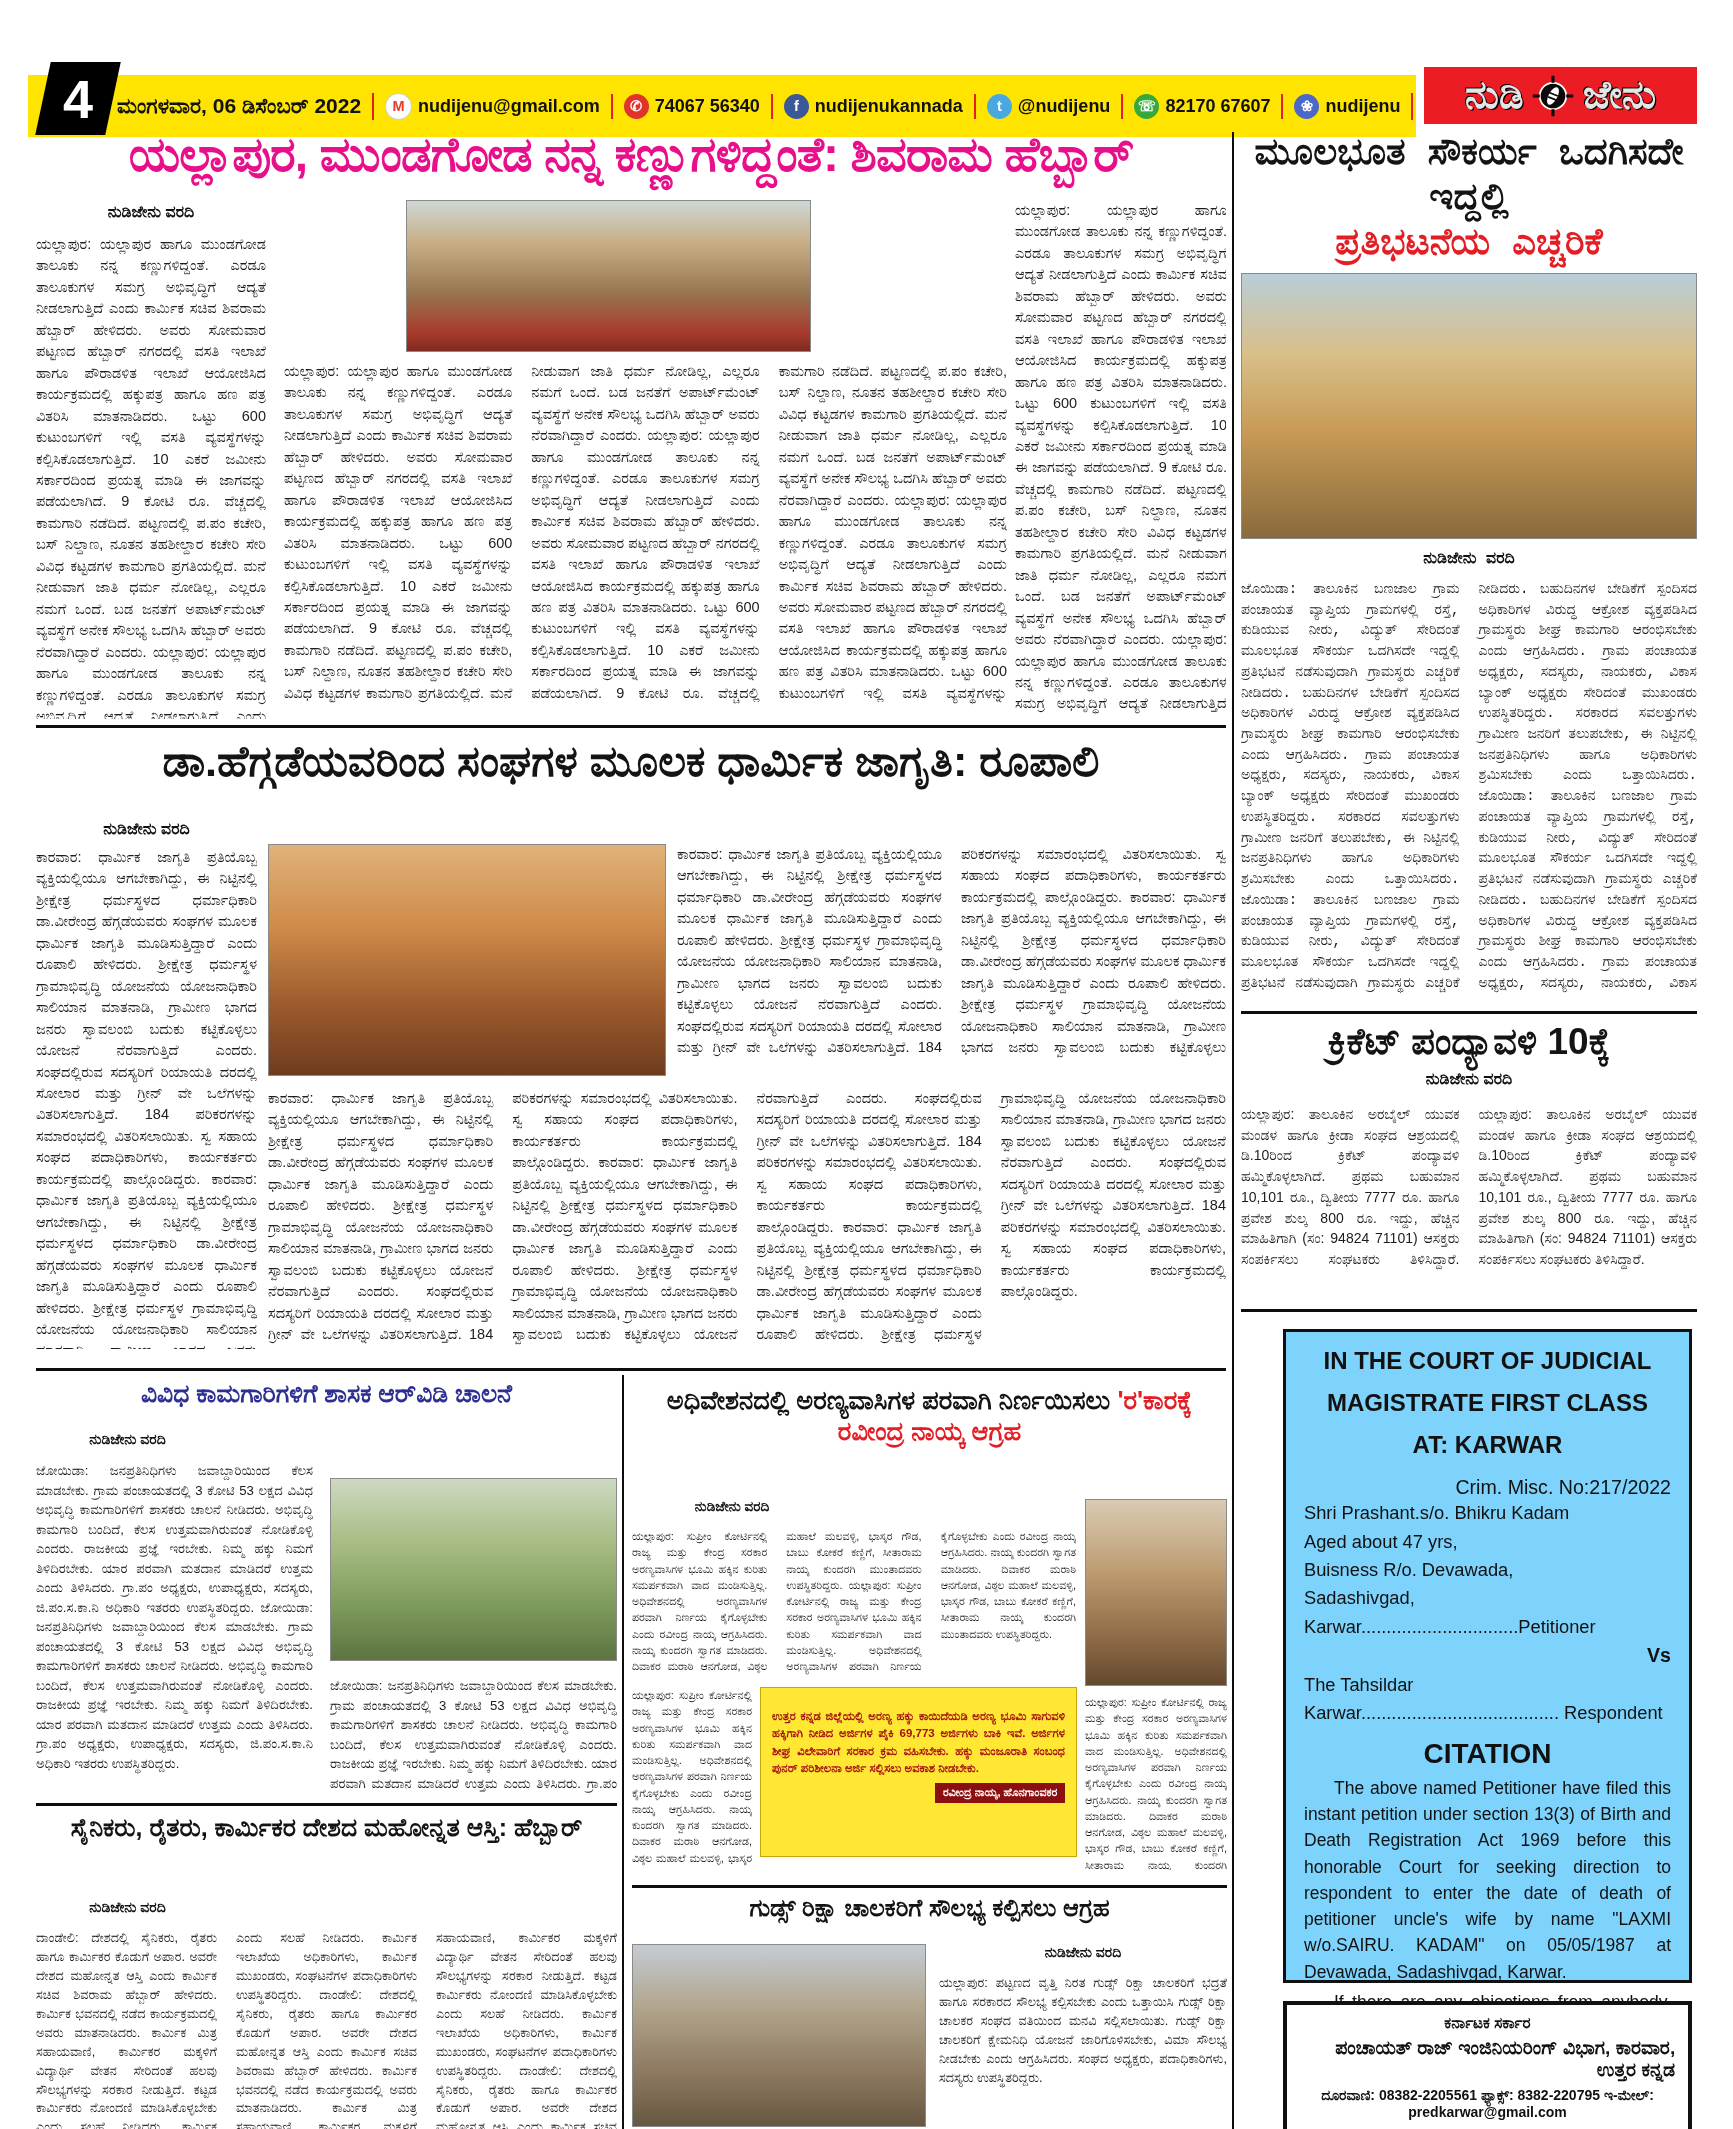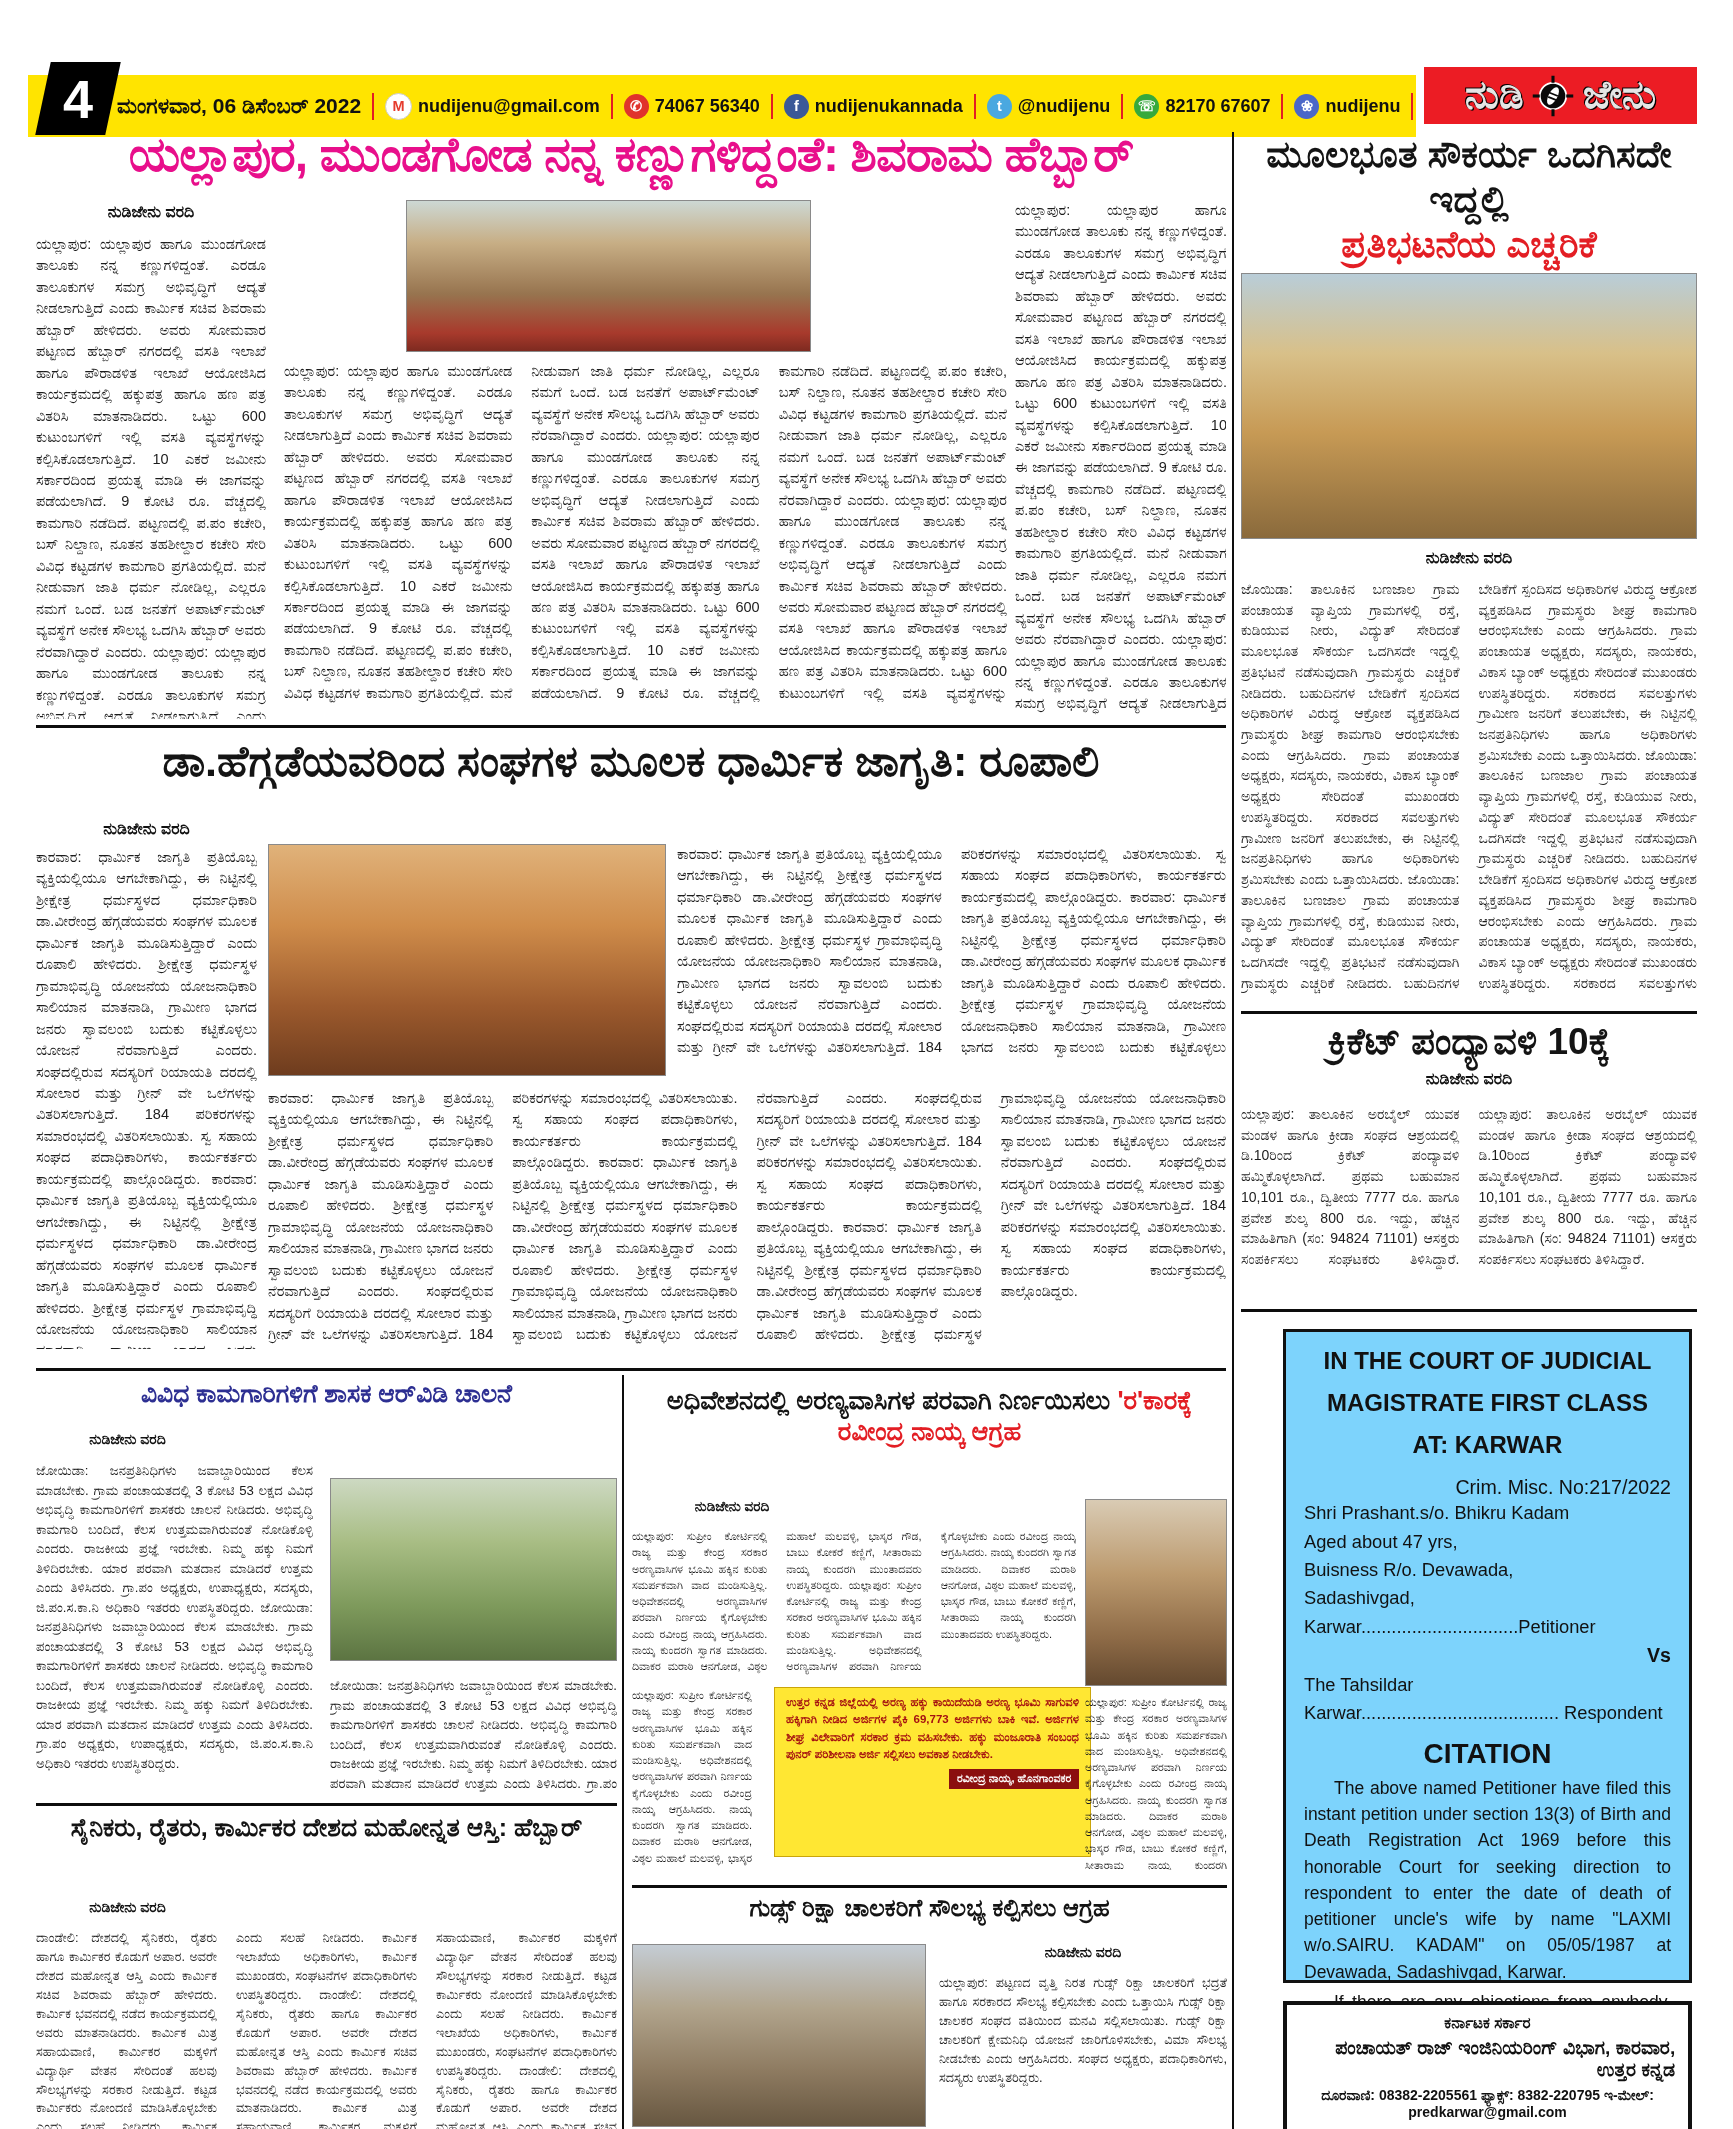--- a/index.html
+++ b/index.html
@@ -41,21 +41,21 @@
   .court .vs{font-size:19.6px;font-weight:bold;text-align:right;margin:3.4px 0;}
   .court .cit{font-size:28px;font-weight:bold;text-align:center;margin:11px 0 4.3px;}
   .court p{font-size:17.5px;line-height:1.5;text-align:justify;margin:0 0 4.3px;text-indent:30px;}
   
   .tender{border:4.7px solid #111;box-sizing:border-box;padding:9.4px 12.8px;background:#fff;}
   .tender .t1{font-size:15.3px;font-weight:bold;text-align:center;}
   .tender .t2{font-size:19px;font-weight:bold;text-align:right;margin-top:4.3px;}
   .tender .t3{font-size:14px;font-weight:bold;text-align:center;margin-top:6px;}
   .tender .ref{display:flex;justify-content:space-between;font-size:12.3px;margin-top:7.7px;border-bottom:1.7px solid #111;padding-bottom:4.3px;}
   
-  .hibox{background:#ffe733;border:1.7px solid #caa50a;box-sizing:border-box;padding:6px 11px;overflow:hidden;margin-left:14px;}
+  .hibox{background:#ffe733;border:1.7px solid #caa50a;box-sizing:border-box;padding:20px 11px;overflow:hidden;}
   .hibox .hitxt{font-size:11.5px;font-weight:bold;color:#a51111;line-height:1.5;text-align:justify;}
   .hibox .hisign{display:inline-block;margin-top:6px;background:#8b0f0f;color:#fff;font-size:11px;font-weight:bold;
                  padding:3.4px 7.7px;float:right;}
 </style>
 </head>
 <body>
 
 <div id="page">
 
   <div class="abs mast-bar" style="left:28px;top:75px;width:1388px;height:62px;">
@@ -131,21 +131,21 @@
       linear-gradient(180deg,#e0b27a 0%,#cf8c4a 35%,#9c5a2d 70%,#6e3c1e 100%);"></div>
     <div class="abs body-txt" style="left:0;top:112px;width:221px;height:502px;">ಕಾರವಾರ: ಧಾರ್ಮಿಕ ಜಾಗೃತಿ ಪ್ರತಿಯೊಬ್ಬ ವ್ಯಕ್ತಿಯಲ್ಲಿಯೂ ಆಗಬೇಕಾಗಿದ್ದು, ಈ ನಿಟ್ಟಿನಲ್ಲಿ ಶ್ರೀಕ್ಷೇತ್ರ ಧರ್ಮಸ್ಥಳದ ಧರ್ಮಾಧಿಕಾರಿ ಡಾ.ವೀರೇಂದ್ರ ಹೆಗ್ಗಡೆಯವರು ಸಂಘಗಳ ಮೂಲಕ ಧಾರ್ಮಿಕ ಜಾಗೃತಿ ಮೂಡಿಸುತ್ತಿದ್ದಾರೆ ಎಂದು ರೂಪಾಲಿ ಹೇಳಿದರು. ಶ್ರೀಕ್ಷೇತ್ರ ಧರ್ಮಸ್ಥಳ ಗ್ರಾಮಾಭಿವೃದ್ಧಿ ಯೋಜನೆಯ ಯೋಜನಾಧಿಕಾರಿ ಸಾಲಿಯಾನ ಮಾತನಾಡಿ, ಗ್ರಾಮೀಣ ಭಾಗದ ಜನರು ಸ್ವಾವಲಂಬಿ ಬದುಕು ಕಟ್ಟಿಕೊಳ್ಳಲು ಯೋಜನೆ ನೆರವಾಗುತ್ತಿದೆ ಎಂದರು. ಸಂಘದಲ್ಲಿರುವ ಸದಸ್ಯರಿಗೆ ರಿಯಾಯತಿ ದರದಲ್ಲಿ ಸೋಲಾರ ಮತ್ತು ಗ್ರೀನ್ ವೇ ಒಲೆಗಳನ್ನು ವಿತರಿಸಲಾಗುತ್ತಿದೆ. 184 ಪರಿಕರಗಳನ್ನು ಸಮಾರಂಭದಲ್ಲಿ ವಿತರಿಸಲಾಯಿತು. ಸ್ವ ಸಹಾಯ ಸಂಘದ ಪದಾಧಿಕಾರಿಗಳು, ಕಾರ್ಯಕರ್ತರು ಕಾರ್ಯಕ್ರಮದಲ್ಲಿ ಪಾಲ್ಗೊಂಡಿದ್ದರು. ಕಾರವಾರ: ಧಾರ್ಮಿಕ ಜಾಗೃತಿ ಪ್ರತಿಯೊಬ್ಬ ವ್ಯಕ್ತಿಯಲ್ಲಿಯೂ ಆಗಬೇಕಾಗಿದ್ದು, ಈ ನಿಟ್ಟಿನಲ್ಲಿ ಶ್ರೀಕ್ಷೇತ್ರ ಧರ್ಮಸ್ಥಳದ ಧರ್ಮಾಧಿಕಾರಿ ಡಾ.ವೀರೇಂದ್ರ ಹೆಗ್ಗಡೆಯವರು ಸಂಘಗಳ ಮೂಲಕ ಧಾರ್ಮಿಕ ಜಾಗೃತಿ ಮೂಡಿಸುತ್ತಿದ್ದಾರೆ ಎಂದು ರೂಪಾಲಿ ಹೇಳಿದರು. ಶ್ರೀಕ್ಷೇತ್ರ ಧರ್ಮಸ್ಥಳ ಗ್ರಾಮಾಭಿವೃದ್ಧಿ ಯೋಜನೆಯ ಯೋಜನಾಧಿಕಾರಿ ಸಾಲಿಯಾನ ಮಾತನಾಡಿ, ಗ್ರಾಮೀಣ ಭಾಗದ ಜನರು ಸ್ವಾವಲಂಬಿ ಬದುಕು ಕಟ್ಟಿಕೊಳ್ಳಲು ಯೋಜನೆ ನೆರವಾಗುತ್ತಿದೆ ಎಂದರು. ಸಂಘದಲ್ಲಿರುವ ಸದಸ್ಯರಿಗೆ ರಿಯಾಯತಿ ದರದಲ್ಲಿ ಸೋಲಾರ ಮತ್ತು ಗ್ರೀನ್ ವೇ ಒಲೆಗಳನ್ನು ವಿತರಿಸಲಾಗುತ್ತಿದೆ. 184 ಪರಿಕರಗಳನ್ನು ಸಮಾರಂಭದಲ್ಲಿ ವಿತರಿಸಲಾಯಿತು. ಸ್ವ ಸಹಾಯ ಸಂಘದ ಪದಾಧಿಕಾರಿಗಳು, ಕಾರ್ಯಕರ್ತರು ಕಾರ್ಯಕ್ರಮದಲ್ಲಿ ಪಾಲ್ಗೊಂಡಿದ್ದರು.</div>
     <div class="abs body-txt cols2" style="left:641px;top:109px;width:549px;height:233px;">ಕಾರವಾರ: ಧಾರ್ಮಿಕ ಜಾಗೃತಿ ಪ್ರತಿಯೊಬ್ಬ ವ್ಯಕ್ತಿಯಲ್ಲಿಯೂ ಆಗಬೇಕಾಗಿದ್ದು, ಈ ನಿಟ್ಟಿನಲ್ಲಿ ಶ್ರೀಕ್ಷೇತ್ರ ಧರ್ಮಸ್ಥಳದ ಧರ್ಮಾಧಿಕಾರಿ ಡಾ.ವೀರೇಂದ್ರ ಹೆಗ್ಗಡೆಯವರು ಸಂಘಗಳ ಮೂಲಕ ಧಾರ್ಮಿಕ ಜಾಗೃತಿ ಮೂಡಿಸುತ್ತಿದ್ದಾರೆ ಎಂದು ರೂಪಾಲಿ ಹೇಳಿದರು. ಶ್ರೀಕ್ಷೇತ್ರ ಧರ್ಮಸ್ಥಳ ಗ್ರಾಮಾಭಿವೃದ್ಧಿ ಯೋಜನೆಯ ಯೋಜನಾಧಿಕಾರಿ ಸಾಲಿಯಾನ ಮಾತನಾಡಿ, ಗ್ರಾಮೀಣ ಭಾಗದ ಜನರು ಸ್ವಾವಲಂಬಿ ಬದುಕು ಕಟ್ಟಿಕೊಳ್ಳಲು ಯೋಜನೆ ನೆರವಾಗುತ್ತಿದೆ ಎಂದರು. ಸಂಘದಲ್ಲಿರುವ ಸದಸ್ಯರಿಗೆ ರಿಯಾಯತಿ ದರದಲ್ಲಿ ಸೋಲಾರ ಮತ್ತು ಗ್ರೀನ್ ವೇ ಒಲೆಗಳನ್ನು ವಿತರಿಸಲಾಗುತ್ತಿದೆ. 184 ಪರಿಕರಗಳನ್ನು ಸಮಾರಂಭದಲ್ಲಿ ವಿತರಿಸಲಾಯಿತು. ಸ್ವ ಸಹಾಯ ಸಂಘದ ಪದಾಧಿಕಾರಿಗಳು, ಕಾರ್ಯಕರ್ತರು ಕಾರ್ಯಕ್ರಮದಲ್ಲಿ ಪಾಲ್ಗೊಂಡಿದ್ದರು. ಕಾರವಾರ: ಧಾರ್ಮಿಕ ಜಾಗೃತಿ ಪ್ರತಿಯೊಬ್ಬ ವ್ಯಕ್ತಿಯಲ್ಲಿಯೂ ಆಗಬೇಕಾಗಿದ್ದು, ಈ ನಿಟ್ಟಿನಲ್ಲಿ ಶ್ರೀಕ್ಷೇತ್ರ ಧರ್ಮಸ್ಥಳದ ಧರ್ಮಾಧಿಕಾರಿ ಡಾ.ವೀರೇಂದ್ರ ಹೆಗ್ಗಡೆಯವರು ಸಂಘಗಳ ಮೂಲಕ ಧಾರ್ಮಿಕ ಜಾಗೃತಿ ಮೂಡಿಸುತ್ತಿದ್ದಾರೆ ಎಂದು ರೂಪಾಲಿ ಹೇಳಿದರು. ಶ್ರೀಕ್ಷೇತ್ರ ಧರ್ಮಸ್ಥಳ ಗ್ರಾಮಾಭಿವೃದ್ಧಿ ಯೋಜನೆಯ ಯೋಜನಾಧಿಕಾರಿ ಸಾಲಿಯಾನ ಮಾತನಾಡಿ, ಗ್ರಾಮೀಣ ಭಾಗದ ಜನರು ಸ್ವಾವಲಂಬಿ ಬದುಕು ಕಟ್ಟಿಕೊಳ್ಳಲು ಯೋಜನೆ ನೆರವಾಗುತ್ತಿದೆ ಎಂದರು. ಸಂಘದಲ್ಲಿರುವ ಸದಸ್ಯರಿಗೆ ರಿಯಾಯತಿ ದರದಲ್ಲಿ ಸೋಲಾರ ಮತ್ತು ಗ್ರೀನ್ ವೇ ಒಲೆಗಳನ್ನು ವಿತರಿಸಲಾಗುತ್ತಿದೆ. 184 ಪರಿಕರಗಳನ್ನು ಸಮಾರಂಭದಲ್ಲಿ ವಿತರಿಸಲಾಯಿತು. ಸ್ವ ಸಹಾಯ ಸಂಘದ ಪದಾಧಿಕಾರಿಗಳು, ಕಾರ್ಯಕರ್ತರು ಕಾರ್ಯಕ್ರಮದಲ್ಲಿ ಪಾಲ್ಗೊಂಡಿದ್ದರು.</div>
     <div class="abs body-txt cols4" style="left:232px;top:353px;width:958px;height:261px;">ಕಾರವಾರ: ಧಾರ್ಮಿಕ ಜಾಗೃತಿ ಪ್ರತಿಯೊಬ್ಬ ವ್ಯಕ್ತಿಯಲ್ಲಿಯೂ ಆಗಬೇಕಾಗಿದ್ದು, ಈ ನಿಟ್ಟಿನಲ್ಲಿ ಶ್ರೀಕ್ಷೇತ್ರ ಧರ್ಮಸ್ಥಳದ ಧರ್ಮಾಧಿಕಾರಿ ಡಾ.ವೀರೇಂದ್ರ ಹೆಗ್ಗಡೆಯವರು ಸಂಘಗಳ ಮೂಲಕ ಧಾರ್ಮಿಕ ಜಾಗೃತಿ ಮೂಡಿಸುತ್ತಿದ್ದಾರೆ ಎಂದು ರೂಪಾಲಿ ಹೇಳಿದರು. ಶ್ರೀಕ್ಷೇತ್ರ ಧರ್ಮಸ್ಥಳ ಗ್ರಾಮಾಭಿವೃದ್ಧಿ ಯೋಜನೆಯ ಯೋಜನಾಧಿಕಾರಿ ಸಾಲಿಯಾನ ಮಾತನಾಡಿ, ಗ್ರಾಮೀಣ ಭಾಗದ ಜನರು ಸ್ವಾವಲಂಬಿ ಬದುಕು ಕಟ್ಟಿಕೊಳ್ಳಲು ಯೋಜನೆ ನೆರವಾಗುತ್ತಿದೆ ಎಂದರು. ಸಂಘದಲ್ಲಿರುವ ಸದಸ್ಯರಿಗೆ ರಿಯಾಯತಿ ದರದಲ್ಲಿ ಸೋಲಾರ ಮತ್ತು ಗ್ರೀನ್ ವೇ ಒಲೆಗಳನ್ನು ವಿತರಿಸಲಾಗುತ್ತಿದೆ. 184 ಪರಿಕರಗಳನ್ನು ಸಮಾರಂಭದಲ್ಲಿ ವಿತರಿಸಲಾಯಿತು. ಸ್ವ ಸಹಾಯ ಸಂಘದ ಪದಾಧಿಕಾರಿಗಳು, ಕಾರ್ಯಕರ್ತರು ಕಾರ್ಯಕ್ರಮದಲ್ಲಿ ಪಾಲ್ಗೊಂಡಿದ್ದರು. ಕಾರವಾರ: ಧಾರ್ಮಿಕ ಜಾಗೃತಿ ಪ್ರತಿಯೊಬ್ಬ ವ್ಯಕ್ತಿಯಲ್ಲಿಯೂ ಆಗಬೇಕಾಗಿದ್ದು, ಈ ನಿಟ್ಟಿನಲ್ಲಿ ಶ್ರೀಕ್ಷೇತ್ರ ಧರ್ಮಸ್ಥಳದ ಧರ್ಮಾಧಿಕಾರಿ ಡಾ.ವೀರೇಂದ್ರ ಹೆಗ್ಗಡೆಯವರು ಸಂಘಗಳ ಮೂಲಕ ಧಾರ್ಮಿಕ ಜಾಗೃತಿ ಮೂಡಿಸುತ್ತಿದ್ದಾರೆ ಎಂದು ರೂಪಾಲಿ ಹೇಳಿದರು. ಶ್ರೀಕ್ಷೇತ್ರ ಧರ್ಮಸ್ಥಳ ಗ್ರಾಮಾಭಿವೃದ್ಧಿ ಯೋಜನೆಯ ಯೋಜನಾಧಿಕಾರಿ ಸಾಲಿಯಾನ ಮಾತನಾಡಿ, ಗ್ರಾಮೀಣ ಭಾಗದ ಜನರು ಸ್ವಾವಲಂಬಿ ಬದುಕು ಕಟ್ಟಿಕೊಳ್ಳಲು ಯೋಜನೆ ನೆರವಾಗುತ್ತಿದೆ ಎಂದರು. ಸಂಘದಲ್ಲಿರುವ ಸದಸ್ಯರಿಗೆ ರಿಯಾಯತಿ ದರದಲ್ಲಿ ಸೋಲಾರ ಮತ್ತು ಗ್ರೀನ್ ವೇ ಒಲೆಗಳನ್ನು ವಿತರಿಸಲಾಗುತ್ತಿದೆ. 184 ಪರಿಕರಗಳನ್ನು ಸಮಾರಂಭದಲ್ಲಿ ವಿತರಿಸಲಾಯಿತು. ಸ್ವ ಸಹಾಯ ಸಂಘದ ಪದಾಧಿಕಾರಿಗಳು, ಕಾರ್ಯಕರ್ತರು ಕಾರ್ಯಕ್ರಮದಲ್ಲಿ ಪಾಲ್ಗೊಂಡಿದ್ದರು. ಕಾರವಾರ: ಧಾರ್ಮಿಕ ಜಾಗೃತಿ ಪ್ರತಿಯೊಬ್ಬ ವ್ಯಕ್ತಿಯಲ್ಲಿಯೂ ಆಗಬೇಕಾಗಿದ್ದು, ಈ ನಿಟ್ಟಿನಲ್ಲಿ ಶ್ರೀಕ್ಷೇತ್ರ ಧರ್ಮಸ್ಥಳದ ಧರ್ಮಾಧಿಕಾರಿ ಡಾ.ವೀರೇಂದ್ರ ಹೆಗ್ಗಡೆಯವರು ಸಂಘಗಳ ಮೂಲಕ ಧಾರ್ಮಿಕ ಜಾಗೃತಿ ಮೂಡಿಸುತ್ತಿದ್ದಾರೆ ಎಂದು ರೂಪಾಲಿ ಹೇಳಿದರು. ಶ್ರೀಕ್ಷೇತ್ರ ಧರ್ಮಸ್ಥಳ ಗ್ರಾಮಾಭಿವೃದ್ಧಿ ಯೋಜನೆಯ ಯೋಜನಾಧಿಕಾರಿ ಸಾಲಿಯಾನ ಮಾತನಾಡಿ, ಗ್ರಾಮೀಣ ಭಾಗದ ಜನರು ಸ್ವಾವಲಂಬಿ ಬದುಕು ಕಟ್ಟಿಕೊಳ್ಳಲು ಯೋಜನೆ ನೆರವಾಗುತ್ತಿದೆ ಎಂದರು. ಸಂಘದಲ್ಲಿರುವ ಸದಸ್ಯರಿಗೆ ರಿಯಾಯತಿ ದರದಲ್ಲಿ ಸೋಲಾರ ಮತ್ತು ಗ್ರೀನ್ ವೇ ಒಲೆಗಳನ್ನು ವಿತರಿಸಲಾಗುತ್ತಿದೆ. 184 ಪರಿಕರಗಳನ್ನು ಸಮಾರಂಭದಲ್ಲಿ ವಿತರಿಸಲಾಯಿತು. ಸ್ವ ಸಹಾಯ ಸಂಘದ ಪದಾಧಿಕಾರಿಗಳು, ಕಾರ್ಯಕರ್ತರು ಕಾರ್ಯಕ್ರಮದಲ್ಲಿ ಪಾಲ್ಗೊಂಡಿದ್ದರು.</div>
   </div>
 
   <div class="abs divider" style="left:36px;top:1368px;width:1190px;height:3px;"></div>
 
   <div class="abs divider" style="left:1232px;top:132px;width:2.1px;height:2504px;"></div>
 
-  <div class="abs" style="left:1241px;top:132px;width:456px;height:876px;overflow:hidden;">
+  <div class="abs" style="left:1241px;top:132px;width:456px;height:876px;overflow:hidden;font-family:Liberation Mono, monospace;">
     <div class="hl hl-black" style="font-size:37px;">ಮೂಲಭೂತ ಸೌಕರ್ಯ ಒದಗಿಸದೇ ಇದ್ದಲ್ಲಿ</div>
     <div class="hl hl-red" style="font-size:37px;">ಪ್ರತಿಭಟನೆಯ ಎಚ್ಚರಿಕೆ</div>
     <div class="abs photo" style="left:0;top:141px;width:456px;height:266px;background:
       linear-gradient(180deg,#b9cdd8 0%,#d8c089 30%,#c79a55 60%,#8a6a3c 100%);"></div>
     <div class="abs byline" style="left:0;top:417px;width:456px;">ನುಡಿಜೇನು ವರದಿ</div>
     <div class="abs body-txt cols2" style="left:0;top:447px;width:456px;height:424px;font-size:14px;">ಜೊಯಿಡಾ: ತಾಲೂಕಿನ ಬಣಜಾಲ ಗ್ರಾಮ ಪಂಚಾಯತ ವ್ಯಾಪ್ತಿಯ ಗ್ರಾಮಗಳಲ್ಲಿ ರಸ್ತೆ, ಕುಡಿಯುವ ನೀರು, ವಿದ್ಯುತ್ ಸೇರಿದಂತೆ ಮೂಲಭೂತ ಸೌಕರ್ಯ ಒದಗಿಸದೇ ಇದ್ದಲ್ಲಿ ಪ್ರತಿಭಟನೆ ನಡೆಸುವುದಾಗಿ ಗ್ರಾಮಸ್ಥರು ಎಚ್ಚರಿಕೆ ನೀಡಿದರು. ಬಹುದಿನಗಳ ಬೇಡಿಕೆಗೆ ಸ್ಪಂದಿಸದ ಅಧಿಕಾರಿಗಳ ವಿರುದ್ಧ ಆಕ್ರೋಶ ವ್ಯಕ್ತಪಡಿಸಿದ ಗ್ರಾಮಸ್ಥರು ಶೀಘ್ರ ಕಾಮಗಾರಿ ಆರಂಭಿಸಬೇಕು ಎಂದು ಆಗ್ರಹಿಸಿದರು. ಗ್ರಾಮ ಪಂಚಾಯತ ಅಧ್ಯಕ್ಷರು, ಸದಸ್ಯರು, ನಾಯಕರು, ವಿಕಾಸ ಬ್ಯಾಂಕ್ ಅಧ್ಯಕ್ಷರು ಸೇರಿದಂತೆ ಮುಖಂಡರು ಉಪಸ್ಥಿತರಿದ್ದರು. ಸರಕಾರದ ಸವಲತ್ತುಗಳು ಗ್ರಾಮೀಣ ಜನರಿಗೆ ತಲುಪಬೇಕು, ಈ ನಿಟ್ಟಿನಲ್ಲಿ ಜನಪ್ರತಿನಿಧಿಗಳು ಹಾಗೂ ಅಧಿಕಾರಿಗಳು ಶ್ರಮಿಸಬೇಕು ಎಂದು ಒತ್ತಾಯಿಸಿದರು. ಜೊಯಿಡಾ: ತಾಲೂಕಿನ ಬಣಜಾಲ ಗ್ರಾಮ ಪಂಚಾಯತ ವ್ಯಾಪ್ತಿಯ ಗ್ರಾಮಗಳಲ್ಲಿ ರಸ್ತೆ, ಕುಡಿಯುವ ನೀರು, ವಿದ್ಯುತ್ ಸೇರಿದಂತೆ ಮೂಲಭೂತ ಸೌಕರ್ಯ ಒದಗಿಸದೇ ಇದ್ದಲ್ಲಿ ಪ್ರತಿಭಟನೆ ನಡೆಸುವುದಾಗಿ ಗ್ರಾಮಸ್ಥರು ಎಚ್ಚರಿಕೆ ನೀಡಿದರು. ಬಹುದಿನಗಳ ಬೇಡಿಕೆಗೆ ಸ್ಪಂದಿಸದ ಅಧಿಕಾರಿಗಳ ವಿರುದ್ಧ ಆಕ್ರೋಶ ವ್ಯಕ್ತಪಡಿಸಿದ ಗ್ರಾಮಸ್ಥರು ಶೀಘ್ರ ಕಾಮಗಾರಿ ಆರಂಭಿಸಬೇಕು ಎಂದು ಆಗ್ರಹಿಸಿದರು. ಗ್ರಾಮ ಪಂಚಾಯತ ಅಧ್ಯಕ್ಷರು, ಸದಸ್ಯರು, ನಾಯಕರು, ವಿಕಾಸ ಬ್ಯಾಂಕ್ ಅಧ್ಯಕ್ಷರು ಸೇರಿದಂತೆ ಮುಖಂಡರು ಉಪಸ್ಥಿತರಿದ್ದರು. ಸರಕಾರದ ಸವಲತ್ತುಗಳು ಗ್ರಾಮೀಣ ಜನರಿಗೆ ತಲುಪಬೇಕು, ಈ ನಿಟ್ಟಿನಲ್ಲಿ ಜನಪ್ರತಿನಿಧಿಗಳು ಹಾಗೂ ಅಧಿಕಾರಿಗಳು ಶ್ರಮಿಸಬೇಕು ಎಂದು ಒತ್ತಾಯಿಸಿದರು. ಜೊಯಿಡಾ: ತಾಲೂಕಿನ ಬಣಜಾಲ ಗ್ರಾಮ ಪಂಚಾಯತ ವ್ಯಾಪ್ತಿಯ ಗ್ರಾಮಗಳಲ್ಲಿ ರಸ್ತೆ, ಕುಡಿಯುವ ನೀರು, ವಿದ್ಯುತ್ ಸೇರಿದಂತೆ ಮೂಲಭೂತ ಸೌಕರ್ಯ ಒದಗಿಸದೇ ಇದ್ದಲ್ಲಿ ಪ್ರತಿಭಟನೆ ನಡೆಸುವುದಾಗಿ ಗ್ರಾಮಸ್ಥರು ಎಚ್ಚರಿಕೆ ನೀಡಿದರು. ಬಹುದಿನಗಳ ಬೇಡಿಕೆಗೆ ಸ್ಪಂದಿಸದ ಅಧಿಕಾರಿಗಳ ವಿರುದ್ಧ ಆಕ್ರೋಶ ವ್ಯಕ್ತಪಡಿಸಿದ ಗ್ರಾಮಸ್ಥರು ಶೀಘ್ರ ಕಾಮಗಾರಿ ಆರಂಭಿಸಬೇಕು ಎಂದು ಆಗ್ರಹಿಸಿದರು. ಗ್ರಾಮ ಪಂಚಾಯತ ಅಧ್ಯಕ್ಷರು, ಸದಸ್ಯರು, ನಾಯಕರು, ವಿಕಾಸ ಬ್ಯಾಂಕ್ ಅಧ್ಯಕ್ಷರು ಸೇರಿದಂತೆ ಮುಖಂಡರು ಉಪಸ್ಥಿತರಿದ್ದರು. ಸರಕಾರದ ಸವಲತ್ತುಗಳು ಗ್ರಾಮೀಣ ಜನರಿಗೆ ತಲುಪಬೇಕು, ಈ ನಿಟ್ಟಿನಲ್ಲಿ ಜನಪ್ರತಿನಿಧಿಗಳು ಹಾಗೂ ಅಧಿಕಾರಿಗಳು ಶ್ರಮಿಸಬೇಕು ಎಂದು ಒತ್ತಾಯಿಸಿದರು.</div>
   </div>
 
   <div class="abs divider" style="left:1241px;top:1011px;width:456px;height:2.6px;"></div>
 

